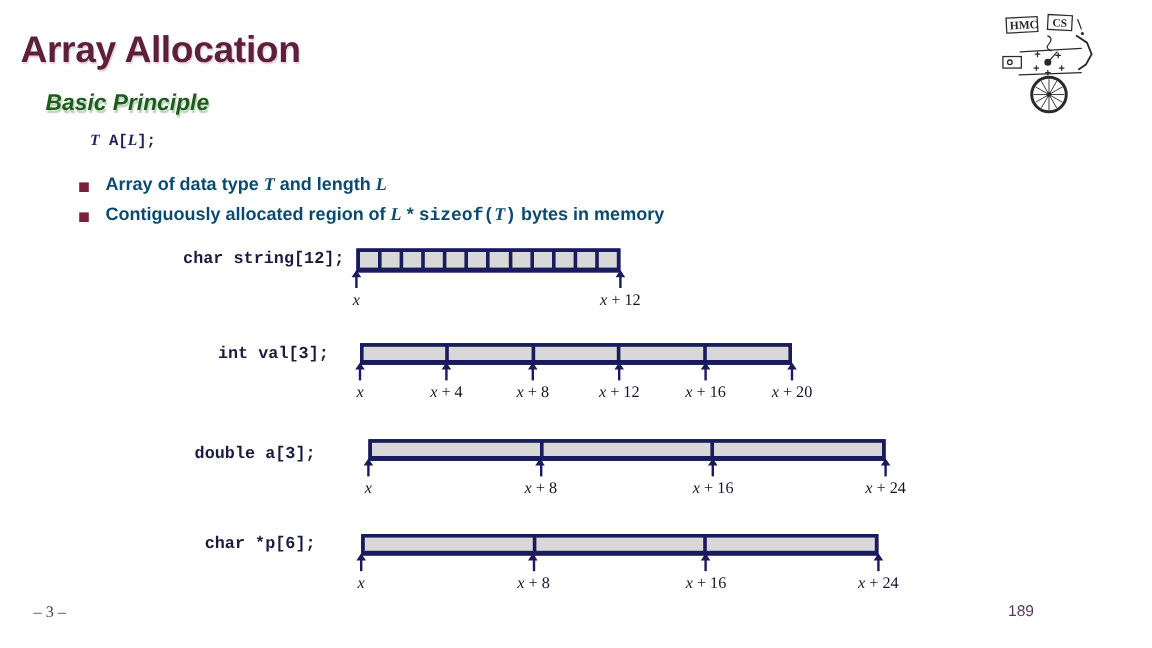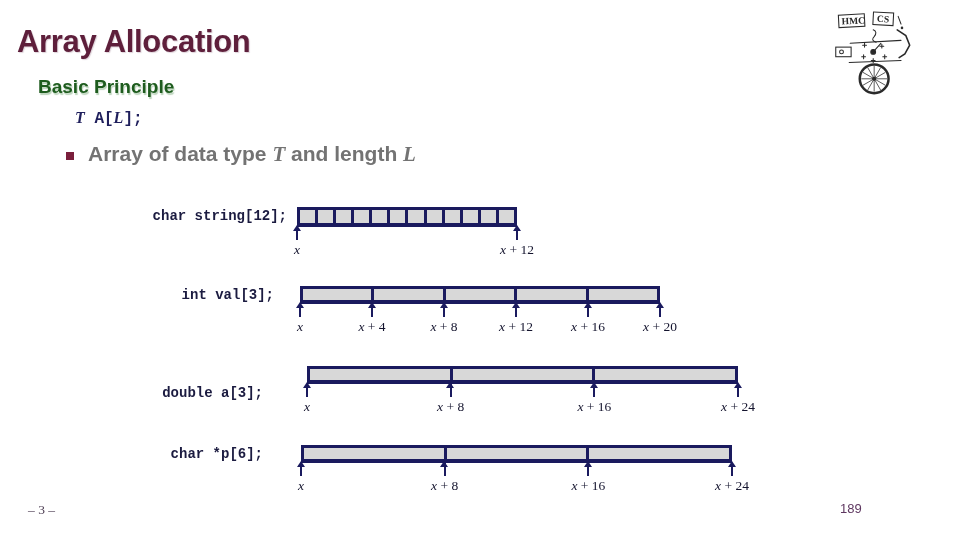--- a/index.html
+++ b/index.html
@@ -1,26 +1,26 @@
 <!DOCTYPE html>
 <html><head>
 <meta charset="utf-8">
 <style>
   html,body{margin:0;padding:0;background:#ffffff;}
   .slide{position:relative;width:960px;height:540px;background:#ffffff;overflow:hidden;
          font-family:"Liberation Sans",sans-serif;}
   .title{position:absolute;left:17px;top:24px;font-size:31px;font-weight:bold;
          color:#5E1F3B;letter-spacing:-0.3px;text-shadow:1px 1px 1px rgba(90,40,70,0.2);}
   .heading{position:absolute;left:38px;top:76px;font-size:19px;font-weight:bold;
-           color:#1E5C1E;text-shadow:1px 2px 1px rgba(130,175,130,0.55);}
-  .decl-line{position:absolute;left:75px;top:109px;font-size:16px;color:#1F1F5C;}
+           color:#1E5C1E;text-shadow:1px 2px 1px rgba(130,175,130,0.55);font-style:italic;}
+  .decl-line{position:absolute;left:75px;top:109px;font-size:13px;color:#1F1F5C;}
   .seg-sans{font-weight:bold;}
   .seg-mono{font-family:"Liberation Mono","DejaVu Sans Mono",monospace;font-weight:bold;}
   .seg-var{font-family:"Liberation Serif","DejaVu Serif",serif;font-style:italic;font-weight:bold;}
-  .bullet{position:absolute;left:66px;display:flex;align-items:center;color:#737373;font-size:21px;line-height:17px;}
+  .bullet{position:absolute;left:66px;display:flex;align-items:center;color:#0c4a6e;font-size:15px;line-height:17px;}
   .bullet .sq{flex:0 0 auto;width:8px;height:8px;background:#7A1F3C;margin:4px 14px 0 0;}
   .bullet-1{top:145px;}
   .bullet-2{top:170px;}
   .mem-decl{position:absolute;font-family:"Liberation Mono","DejaVu Sans Mono",monospace;
             font-weight:bold;font-size:14px;color:#1B1B40;white-space:pre;}
   .mem-box{position:absolute;display:flex;gap:3px;background:#1A1A5E;
            border:3px solid #1A1A5E;border-bottom-width:4px;box-sizing:border-box;}
   .mem-cell{flex:1 1 0;background:#D8D8D8;}
   .tick-stem{position:absolute;width:2px;background:#1A1A5E;}
   .tick-arrow{position:absolute;width:0;height:0;border-left:4px solid transparent;
@@ -81,20 +81,24 @@
 
   <div class="heading">Basic Principle</div>
 
   <div class="decl-line"><span class="seg-var">T</span><span class="seg-mono"> A[</span><span class="seg-var">L</span><span class="seg-mono">];</span></div>
 
   <div class="bullet bullet-1">
     <span class="sq"></span>
     <span><span class="seg-sans">Array of data type </span><span class="seg-var">T</span><span class="seg-sans"> and length </span><span class="seg-var">L</span></span>
   </div>
 
+  <div class="bullet bullet-2">
+    <span class="sq"></span>
+    <span><span class="seg-sans">Contiguously allocated region of </span><span class="seg-var">L</span><span class="seg-sans"> * </span><span class="seg-mono">sizeof(</span><span class="seg-var">T</span><span class="seg-mono">)</span><span class="seg-sans"> bytes in memory</span></span>
+  </div>
 
   <div class="diagrams">
       <div class="mem-row">
         <div class="mem-decl" style="right: 673px; top: 208px;">char string[12];</div>
         <div class="mem-box" style="left: 297px; top: 207px; width: 220px; height: 20px;">
           <div class="mem-cell"></div>
           <div class="mem-cell"></div>
           <div class="mem-cell"></div>
           <div class="mem-cell"></div>
           <div class="mem-cell"></div>
@@ -135,21 +139,21 @@
         <div class="tick-arrow" style="left: 511.5px; top: 302px;"></div>
         <div class="addr-label" style="left: 471px; top: 319px;"><i>x</i> + 12</div>
         <div class="tick-stem" style="left: 587px; top: 304px; height: 13px;"></div>
         <div class="tick-arrow" style="left: 583.5px; top: 302px;"></div>
         <div class="addr-label" style="left: 543px; top: 319px;"><i>x</i> + 16</div>
         <div class="tick-stem" style="left: 659px; top: 304px; height: 13px;"></div>
         <div class="tick-arrow" style="left: 655.5px; top: 302px;"></div>
         <div class="addr-label" style="left: 615px; top: 319px;"><i>x</i> + 20</div>
       </div>
       <div class="mem-row">
-        <div class="mem-decl" style="right: 697px; top: 385px;">double a[3];</div>
+        <div class="mem-decl" style="right: 697px; top: 371px;">double a[3];</div>
         <div class="mem-box" style="left: 307px; top: 366px; width: 431px; height: 18px;">
           <div class="mem-cell"></div>
           <div class="mem-cell"></div>
           <div class="mem-cell"></div>
         </div>
         <div class="tick-stem" style="left: 306px; top: 384px; height: 13px;"></div>
         <div class="tick-arrow" style="left: 302.5px; top: 382px;"></div>
         <div class="addr-label" style="left: 262px; top: 399px;"><i>x</i></div>
         <div class="tick-stem" style="left: 449.667px; top: 384px; height: 13px;"></div>
         <div class="tick-arrow" style="left: 446.167px; top: 382px;"></div>

